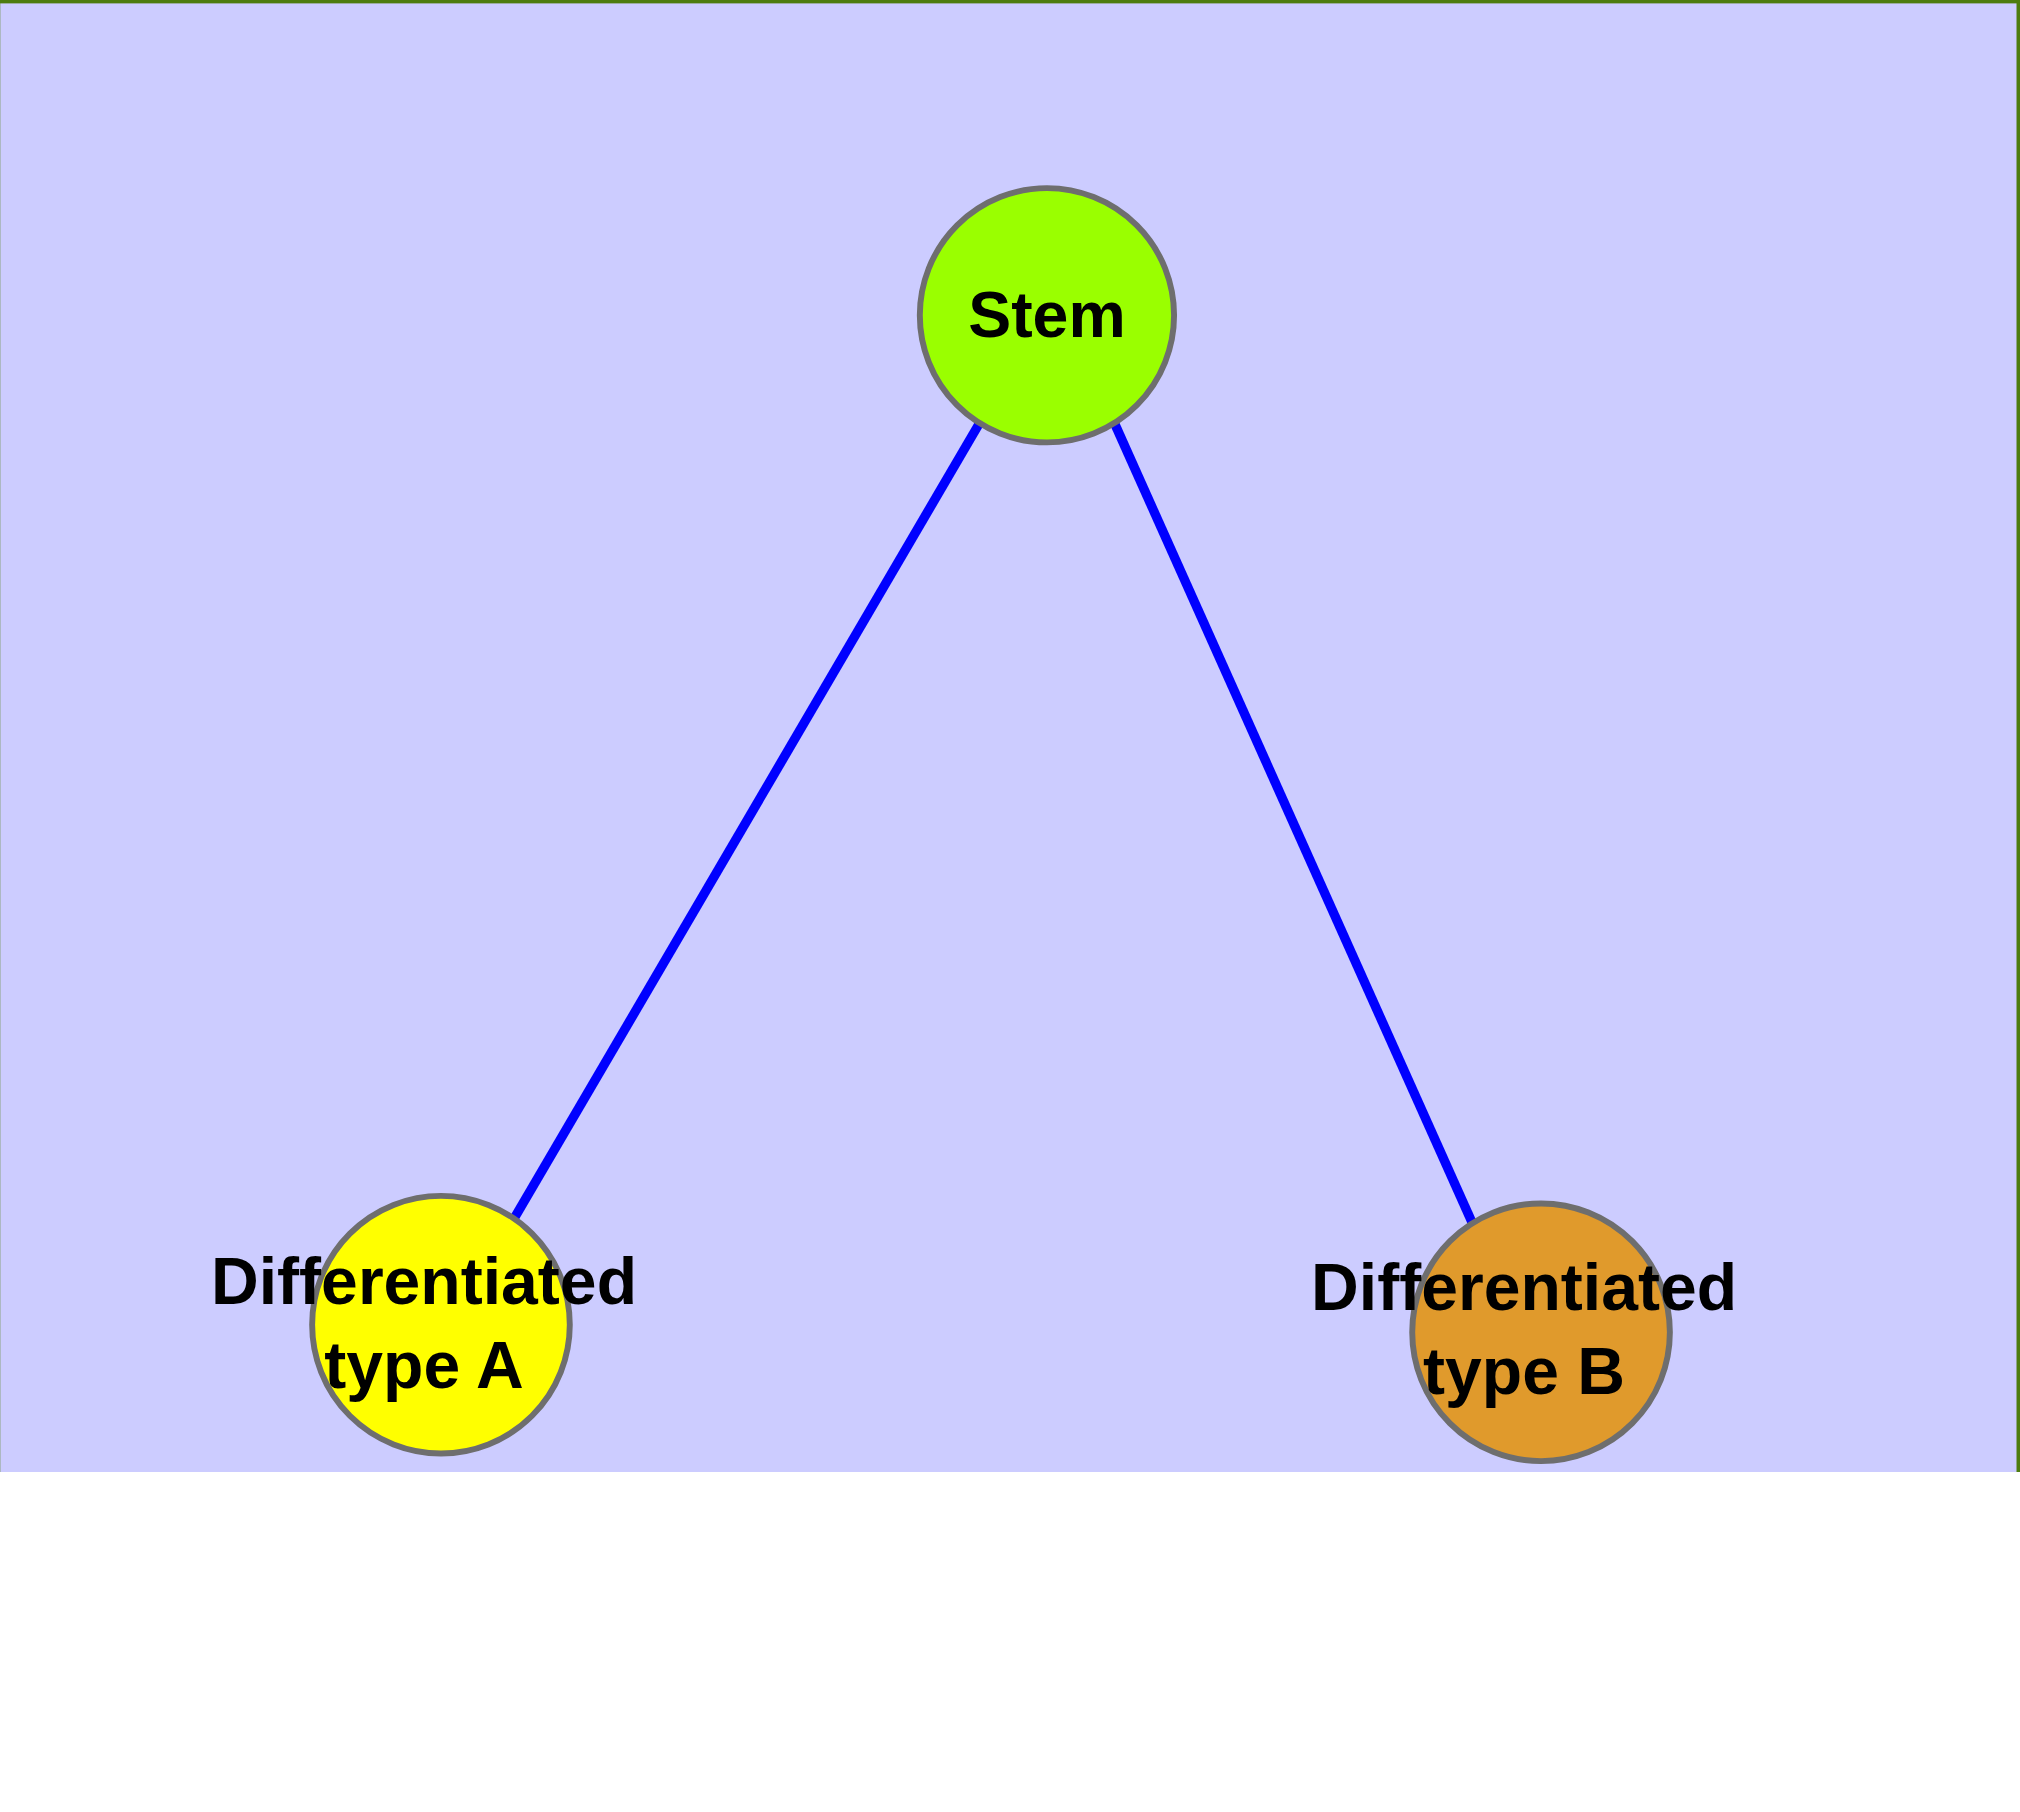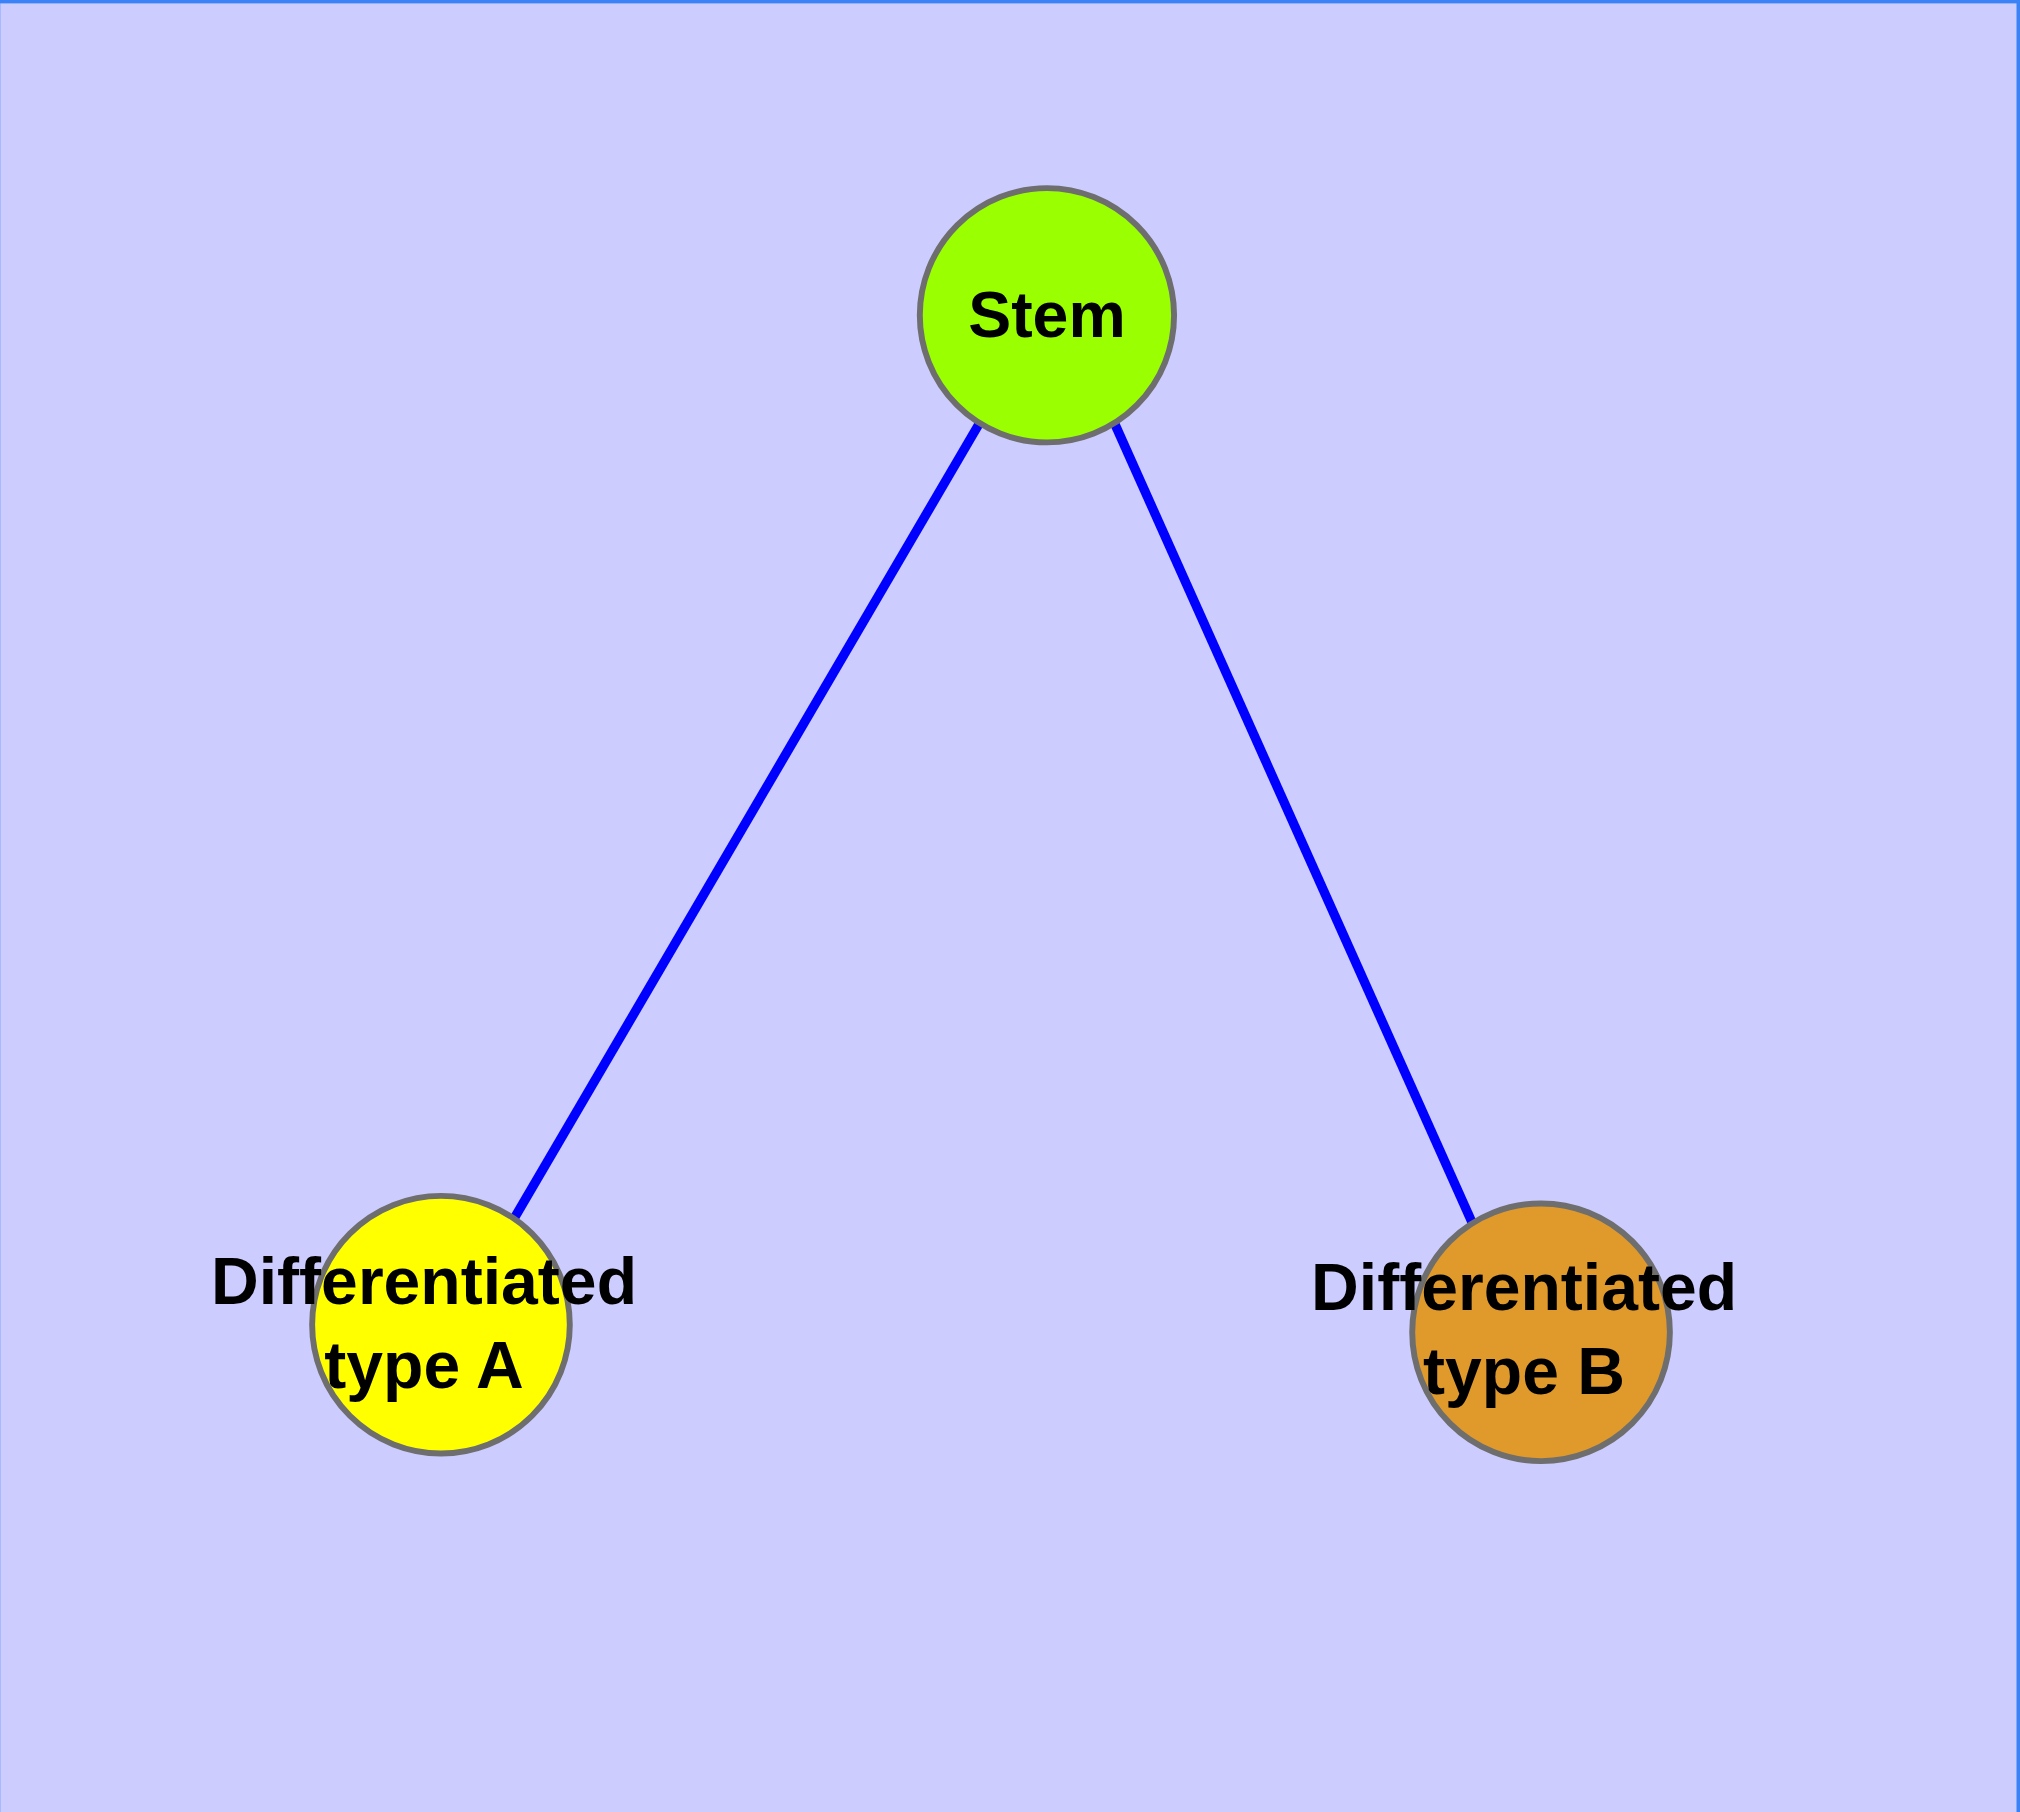--- a/index.html
+++ b/index.html
@@ -3,22 +3,22 @@
 <meta charset="utf-8">
 <style>
   html, body {
     margin: 0;
     padding: 0;
     background: #ffffff;
   }
   #canvas {
     position: relative;
     width: 2021px;
-    height: 1812px;
-    background: #3b82f6;
+    height: 1472px;
+    background: #4d7c0f;
     overflow: hidden;
     font-family: "Liberation Sans", sans-serif;
   }
   #graph-svg {
     position: absolute;
     left: 0;
     top: 0;
     width: 2021px;
     height: 1812px;
     display: block;

